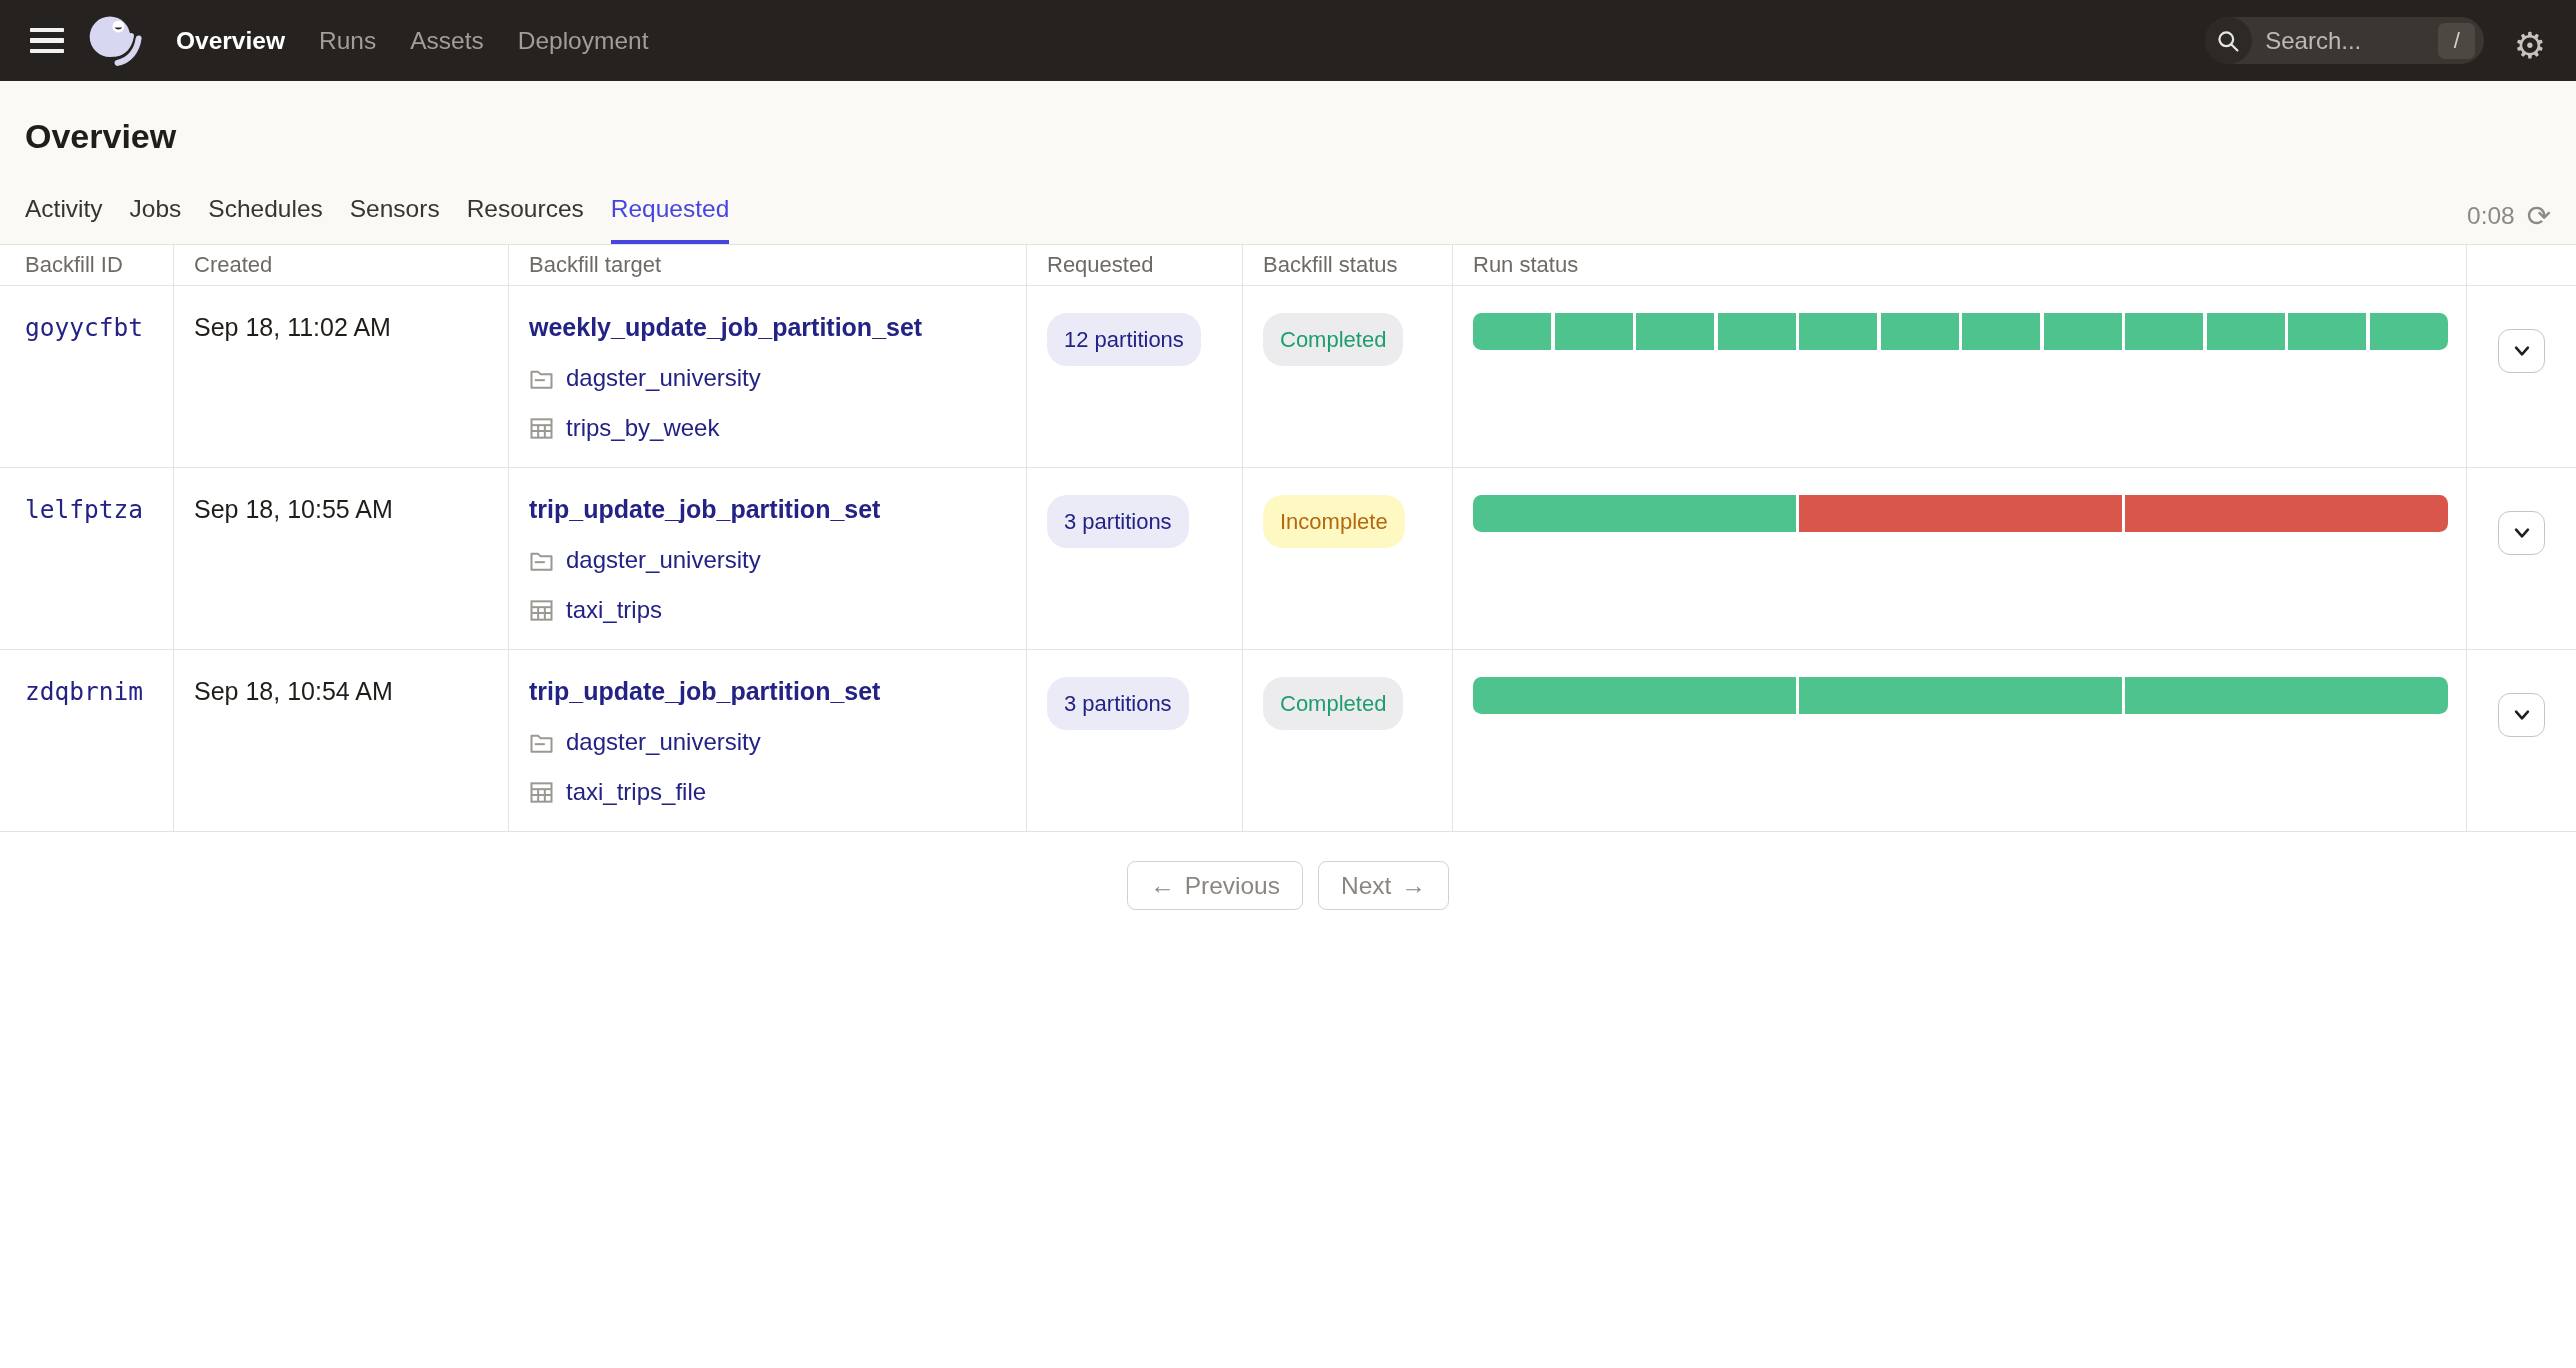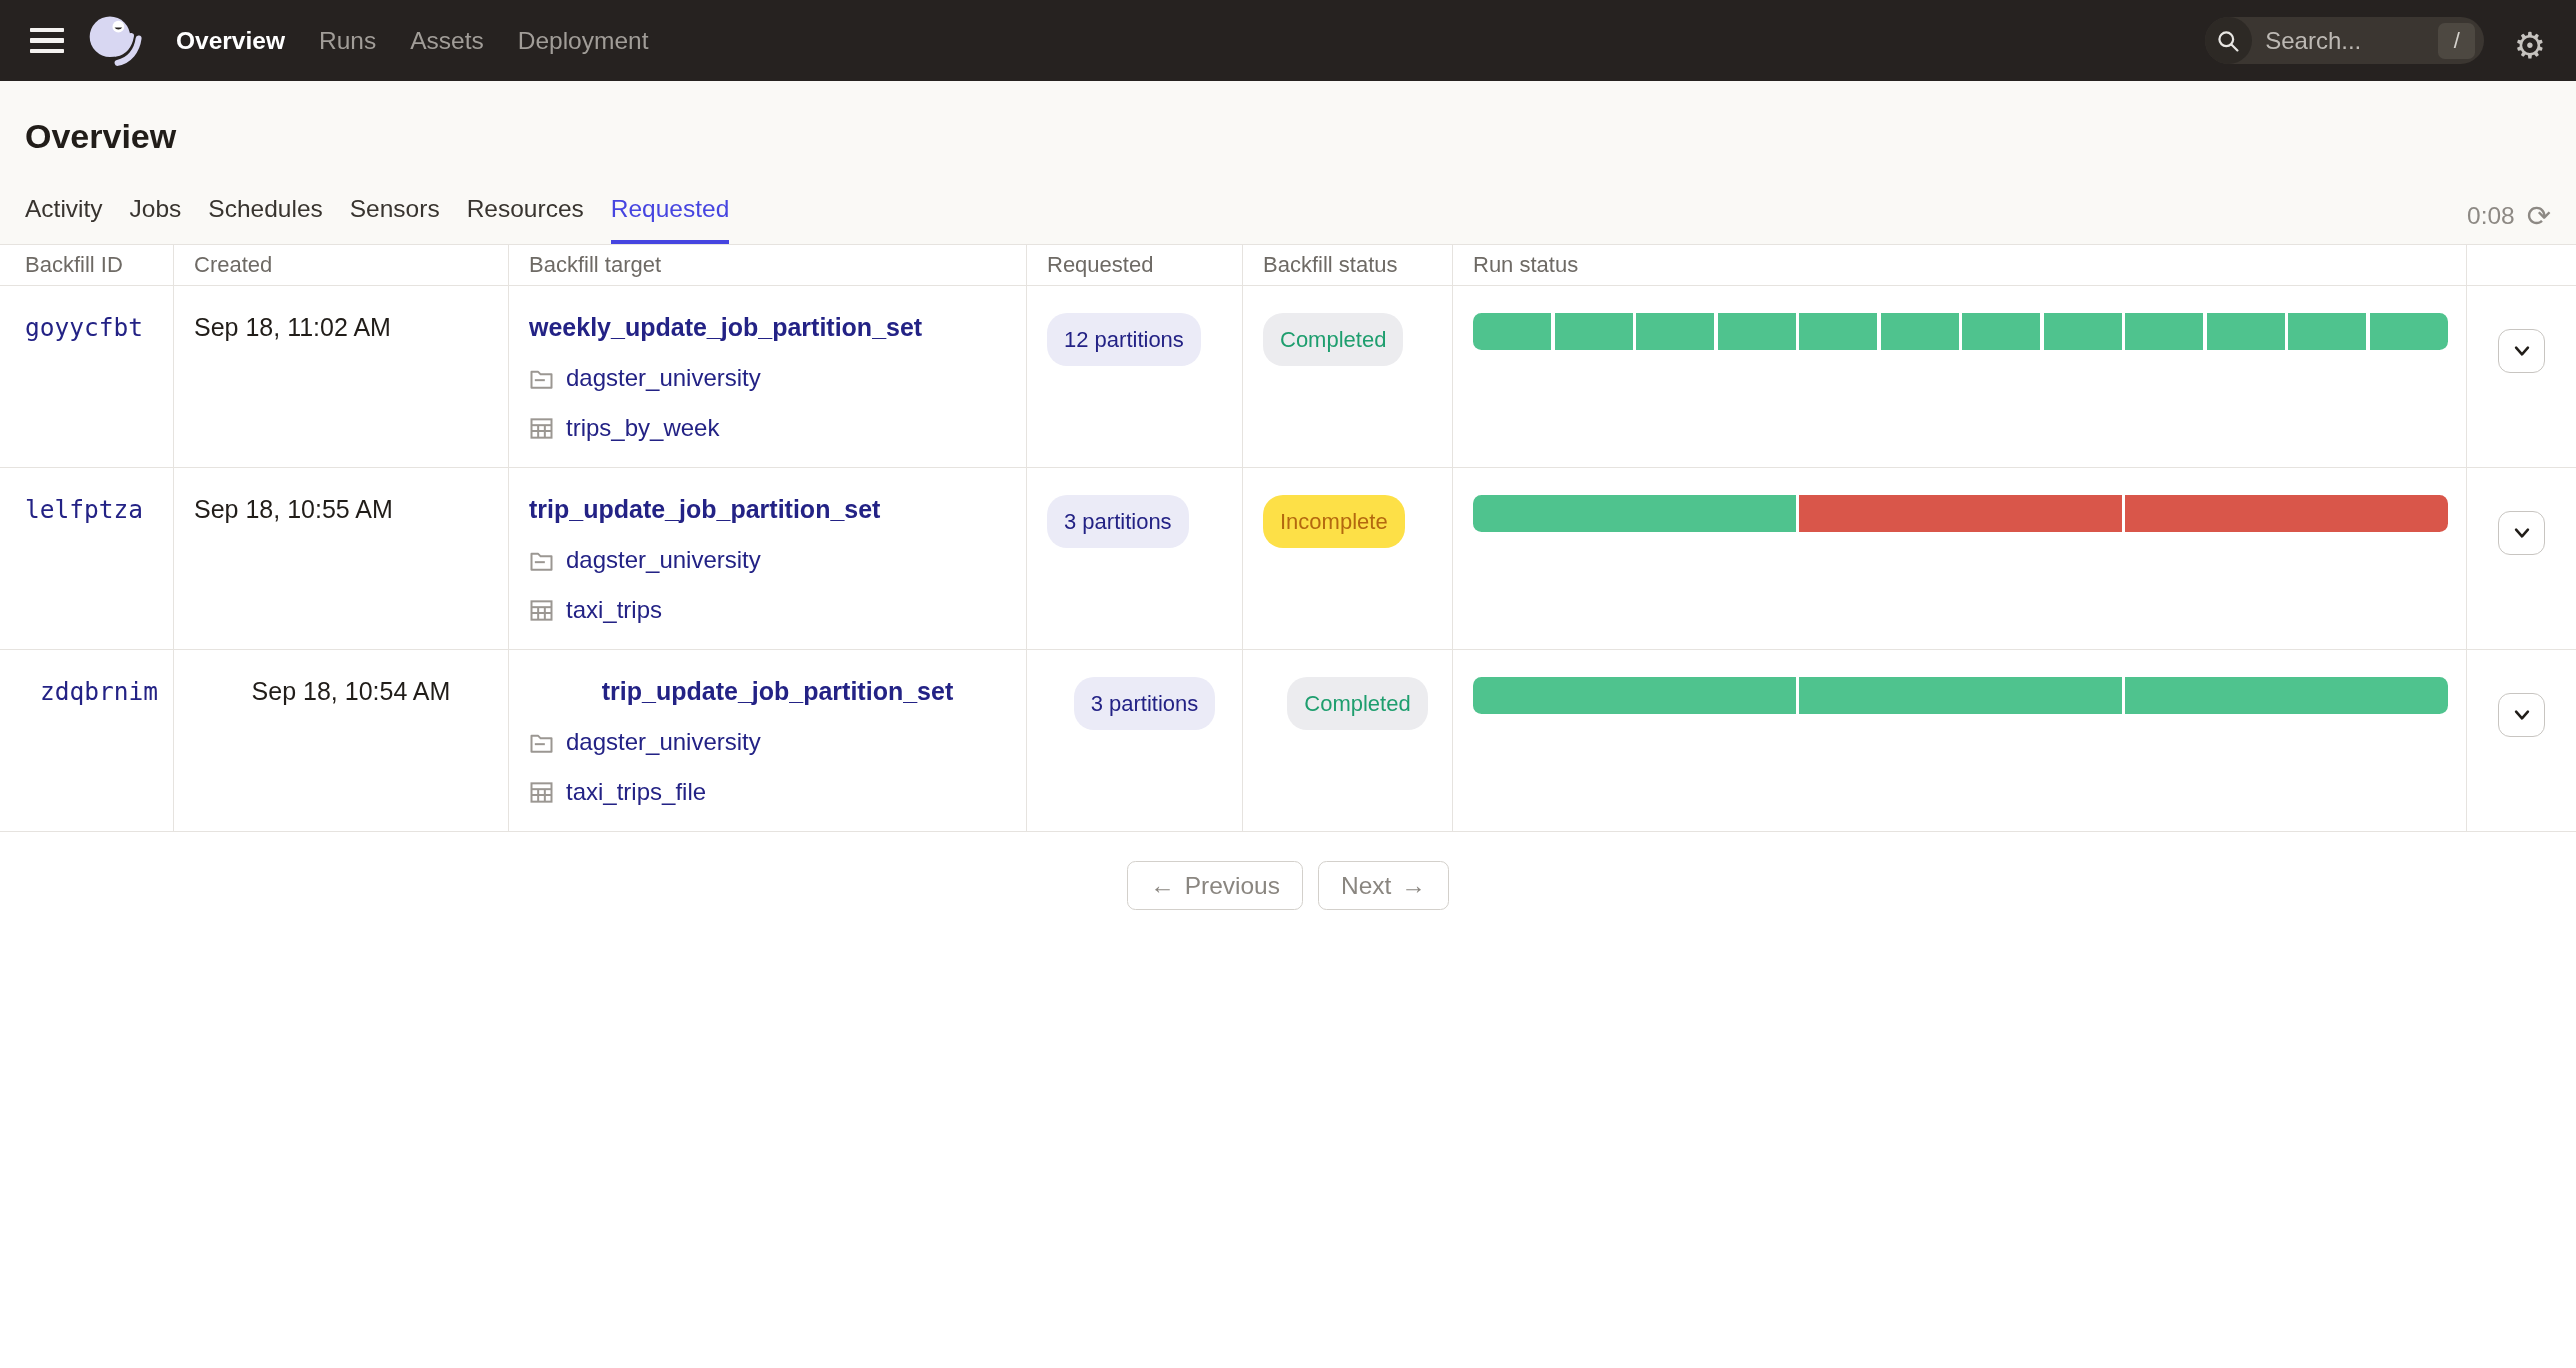--- a/index.html
+++ b/index.html
@@ -32,31 +32,31 @@
   .refresh-ic { font-size:29px; line-height:1; cursor:pointer; }
 
   
   .grid { display:grid; grid-template-columns:174px 335px 518px 216px 210px 1014px 1fr; }
   .thead .cell { height:41px; display:flex; align-items:center; font-size:22px; color:#6e6a65; border-bottom:0.8px solid #e6e3df; }
   .cell { border-right:0.8px solid #e6e3df; padding-left:20px; }
   .cell.first { padding-left:25px; }
   .cell.last { border-right:none; }
   .trow { border-bottom:0.8px solid #e6e3df; }
   .trow .cell { padding-top:27px; padding-bottom:25px; min-height:147px; }
-  .trow.short .cell { min-height:134px;text-align:center; }
+  .trow.short .cell { min-height:134px; }
   .mono-id { font-family:"DejaVu Sans Mono", monospace; font-size:24.5px; color:#232285; cursor:pointer; }
   .created { font-size:25px; color:#211d19; }
   .job-link { font-size:25px; font-weight:700; color:#232285; cursor:pointer; }
   .subrow { display:flex; align-items:center; gap:12px; margin-top:22px; }
   .subrow .sicon { width:25px; height:25px; flex:0 0 auto; }
   .sublink { font-size:24px; color:#232285; cursor:pointer; }
   .badge { display:inline-flex; align-items:center; height:53px; padding:0 17px; border-radius:20px; font-size:22px; }
   .badge.requested { background:#ebebf7; color:#232285; }
   .badge.success { background:#ececef; color:#1e9e6e; }
-  .badge.warning { background:#fde047; color:#b4680f; }
+  .badge.warning { background:#fef9c3; color:#b4680f; }
   .runbar-wrap { padding-top:16px; padding-right:18.6px; }
   .runbar { display:flex; gap:3.4px; height:37px; border-radius:8.5px; overflow:hidden; width:975px; cursor:pointer; }
   .seg { flex:1; }
   .seg.success { background:#4fc38e; }
   .seg.failure { background:#d9564a; }
   .action-cell { display:flex; justify-content:center; padding-left:0; }
   .chev-btn { margin-top:16px; width:47px; height:44px; background:#ffffff; border:0.8px solid #c8c5c1; border-radius:12px; display:flex; align-items:center; justify-content:center; cursor:pointer; }
 
   
   .pager { display:flex; justify-content:center; gap:15px; margin-top:29px; }

